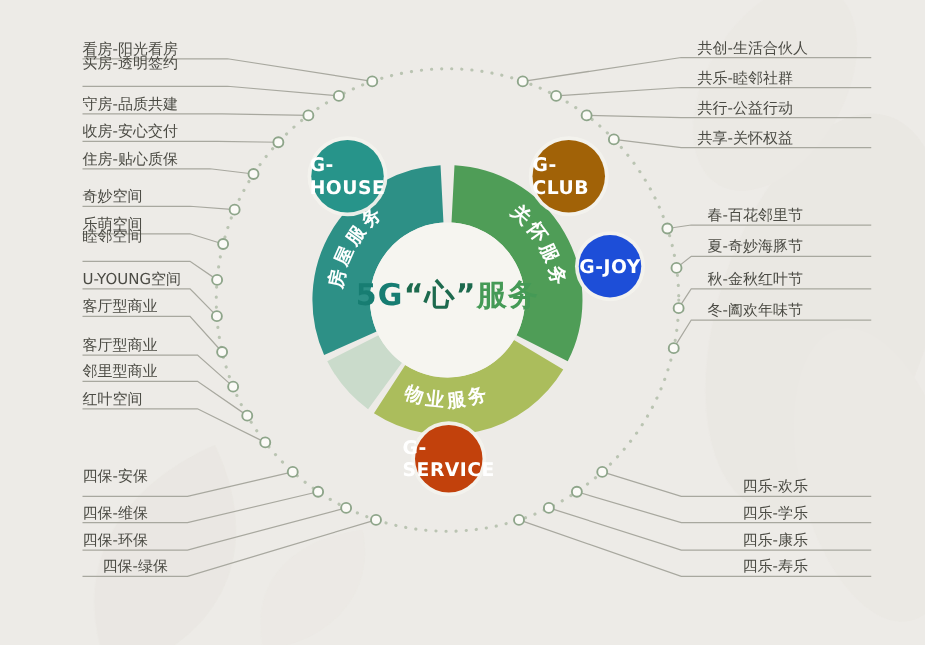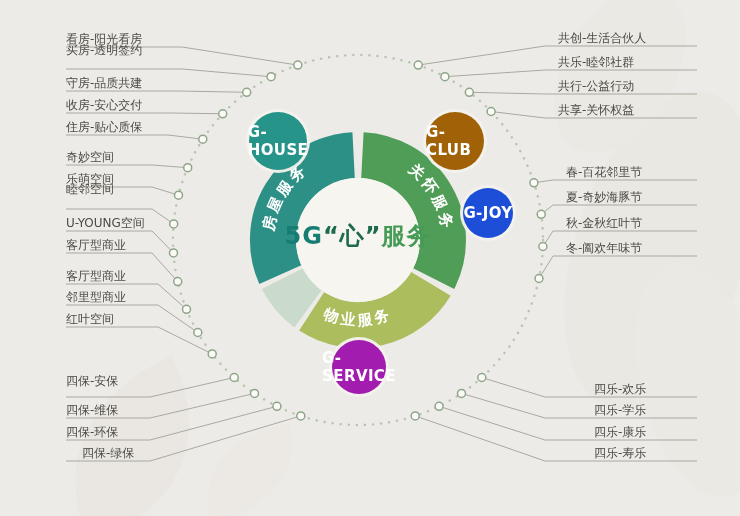--- a/index.html
+++ b/index.html
@@ -19,21 +19,21 @@
   .badge{
     position:absolute;border-radius:50%;
     display:flex;align-items:center;justify-content:center;
     color:#fff;font-weight:bold;font-size:15px;letter-spacing:.4px;
     box-shadow:0 0 0 3px rgba(243,242,237,.95);
   }
   .badge-house  {left:249px;top:112px;width:58px;height:58px;background:#27948a;}
   .badge-club   {left:426px;top:112px;width:58px;height:58px;background:#a16207;}
   .badge-spage  {left:205px;top:186px;width:54px;height:54px;background:#7e9149;}
   .badge-joy    {left:463px;top:188px;width:50px;height:50px;background:#1d4ed8;}
-  .badge-service{left:332px;top:340px;width:54px;height:54px;background:#a21caf;}
+  .badge-service{left:332px;top:340px;width:54px;height:54px;background:#c2410c;}
   .centerText{
     position:absolute;left:268px;top:220px;width:180px;height:28px;
     text-align:center;font-size:24px;font-weight:bold;letter-spacing:1px;
   }
   .c-5g{color:#177d72;}
   .c-heart{color:#1d6a4e;}
   .c-svc{color:#459a56;}
 </style>
 </head>
 <body>

